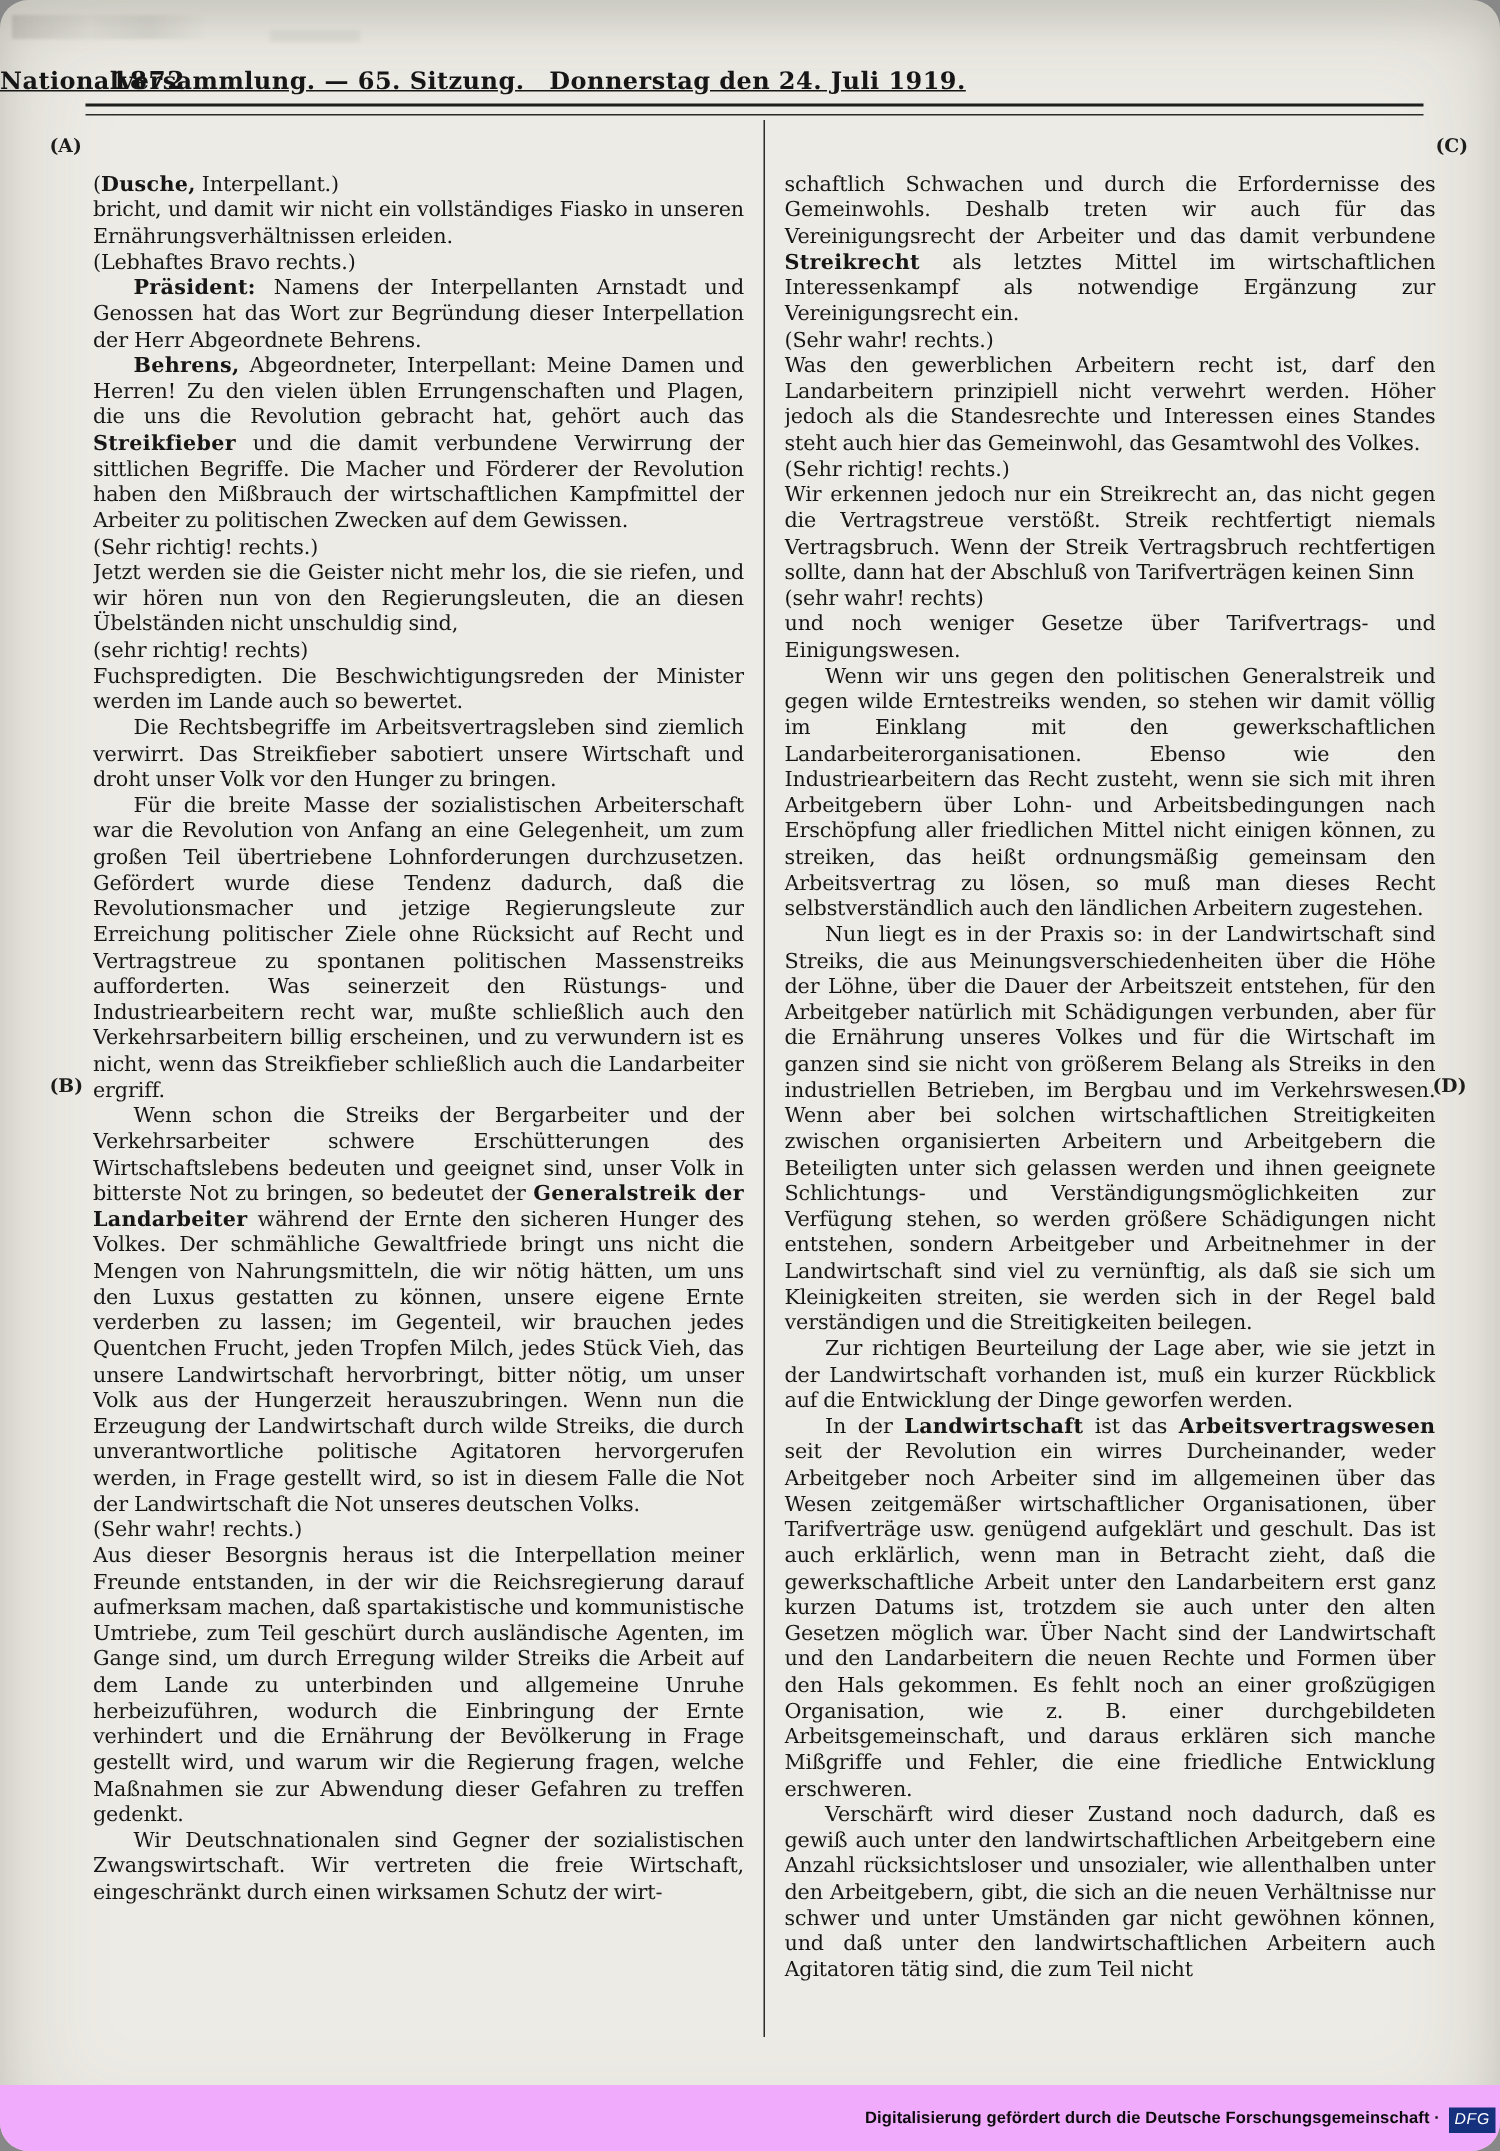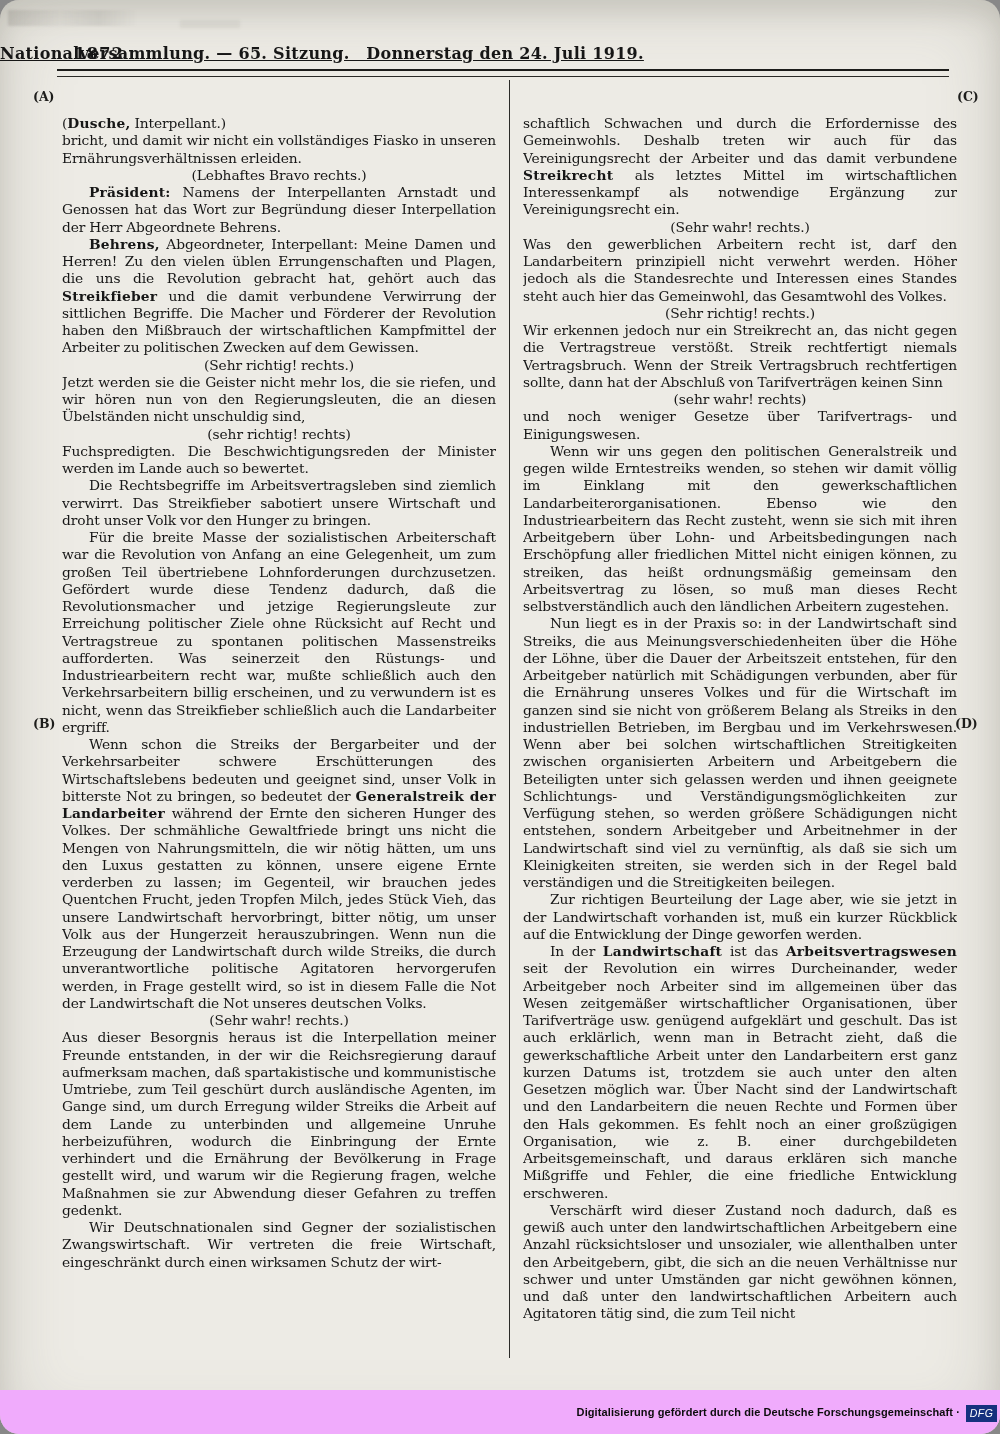--- a/index.html
+++ b/index.html
@@ -34,21 +34,21 @@
   .marker-d{left:955px;top:716px;}
 
   .column{position:absolute;top:84px;width:434px;height:1288px;overflow:hidden;margin-top:31px;}
   .col-left{left:62px;}
   .col-right{left:523px;}
   .divider{position:absolute;left:509px;top:80px;width:1.3px;height:1278px;background:#2b2b28;}
 
   .blk{margin:0;font-size:13.8px;line-height:17.25px;text-align:justify;
     letter-spacing:-0.1px;word-spacing:-0.3px;}
   .blk.indent{text-indent:27px;}
-  .blk.stage{text-align:center;text-indent:0;}
+  .blk.stage{text-indent:0;}
   .blk b{letter-spacing:0.2px;}
 
   .footer-strip{position:absolute;left:0;bottom:0;width:1000px;height:44px;background:#f0abfc;}
   .credit{position:absolute;right:40px;top:16px;font-family:"Liberation Sans","DejaVu Sans",sans-serif;
     font-size:11px;font-weight:bold;color:#0c0c0c;letter-spacing:0.1px;}
   .dfg-badge{position:absolute;right:3px;top:15px;width:31px;height:17px;
     background:#15317e;color:#ffffff;font-family:"Liberation Sans","DejaVu Sans",sans-serif;
     font-size:10.5px;font-weight:normal;font-style:italic;text-align:center;line-height:17px;letter-spacing:0.5px;}
 </style>
 </head>

